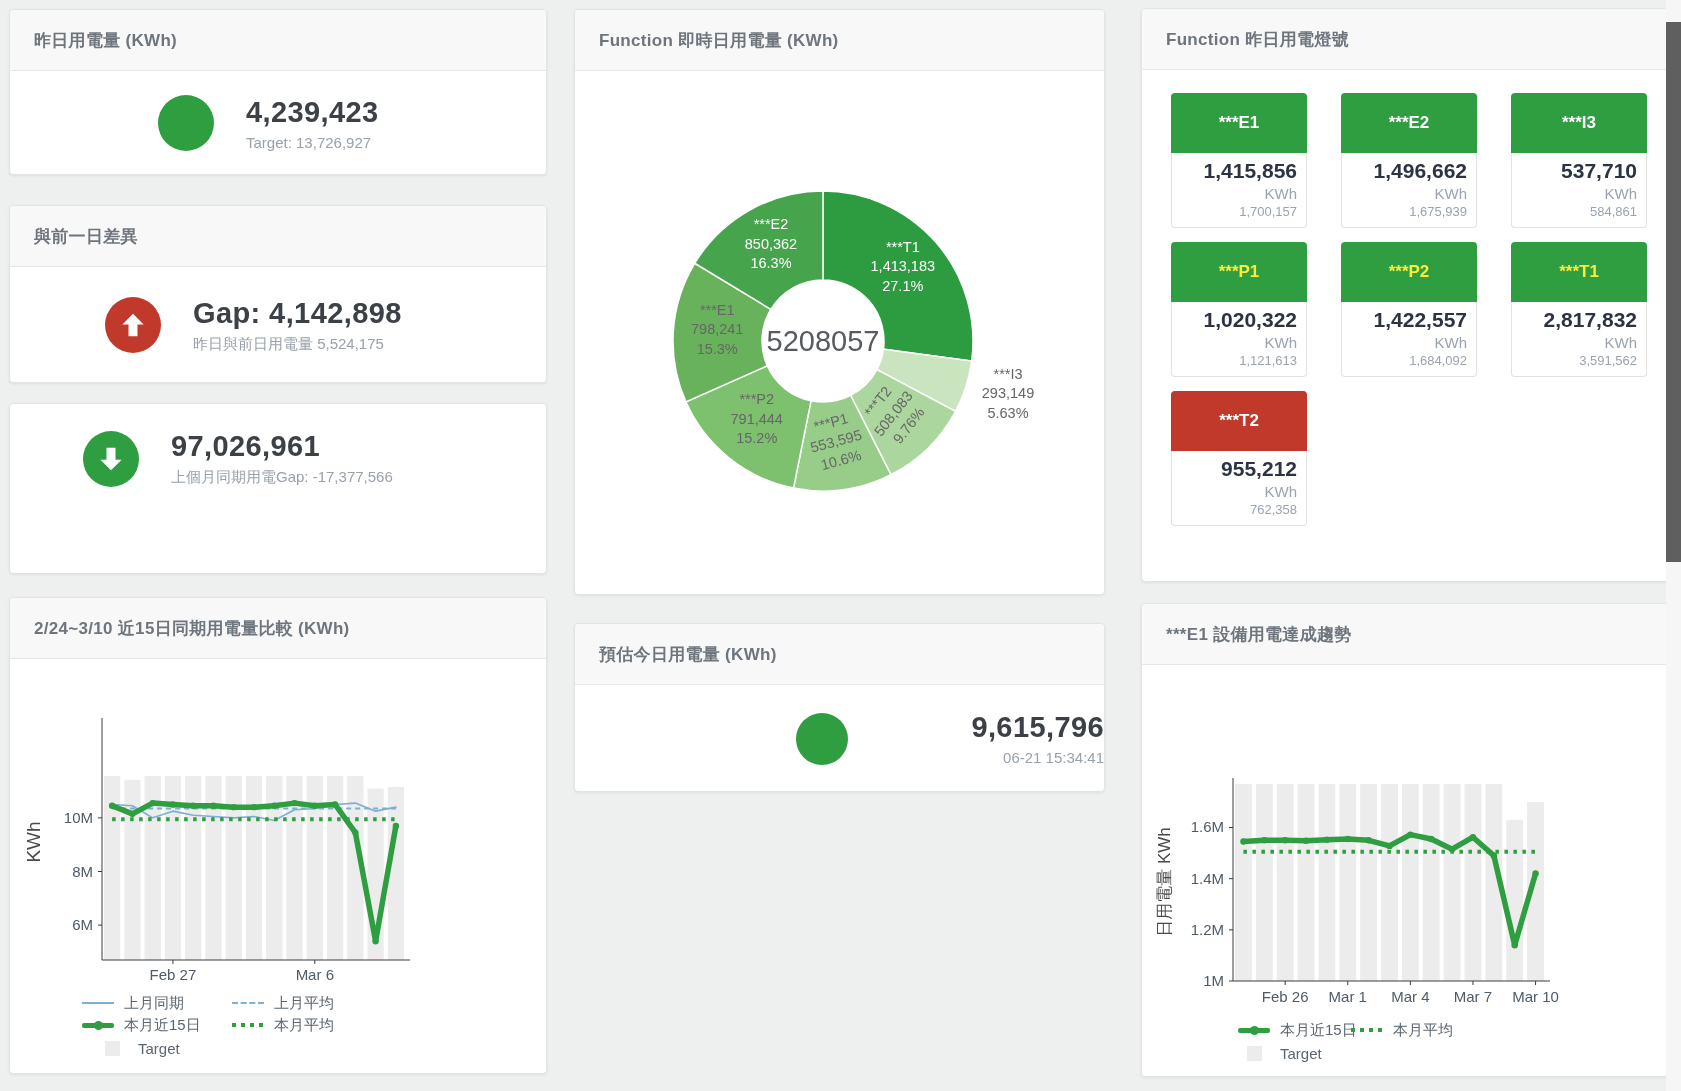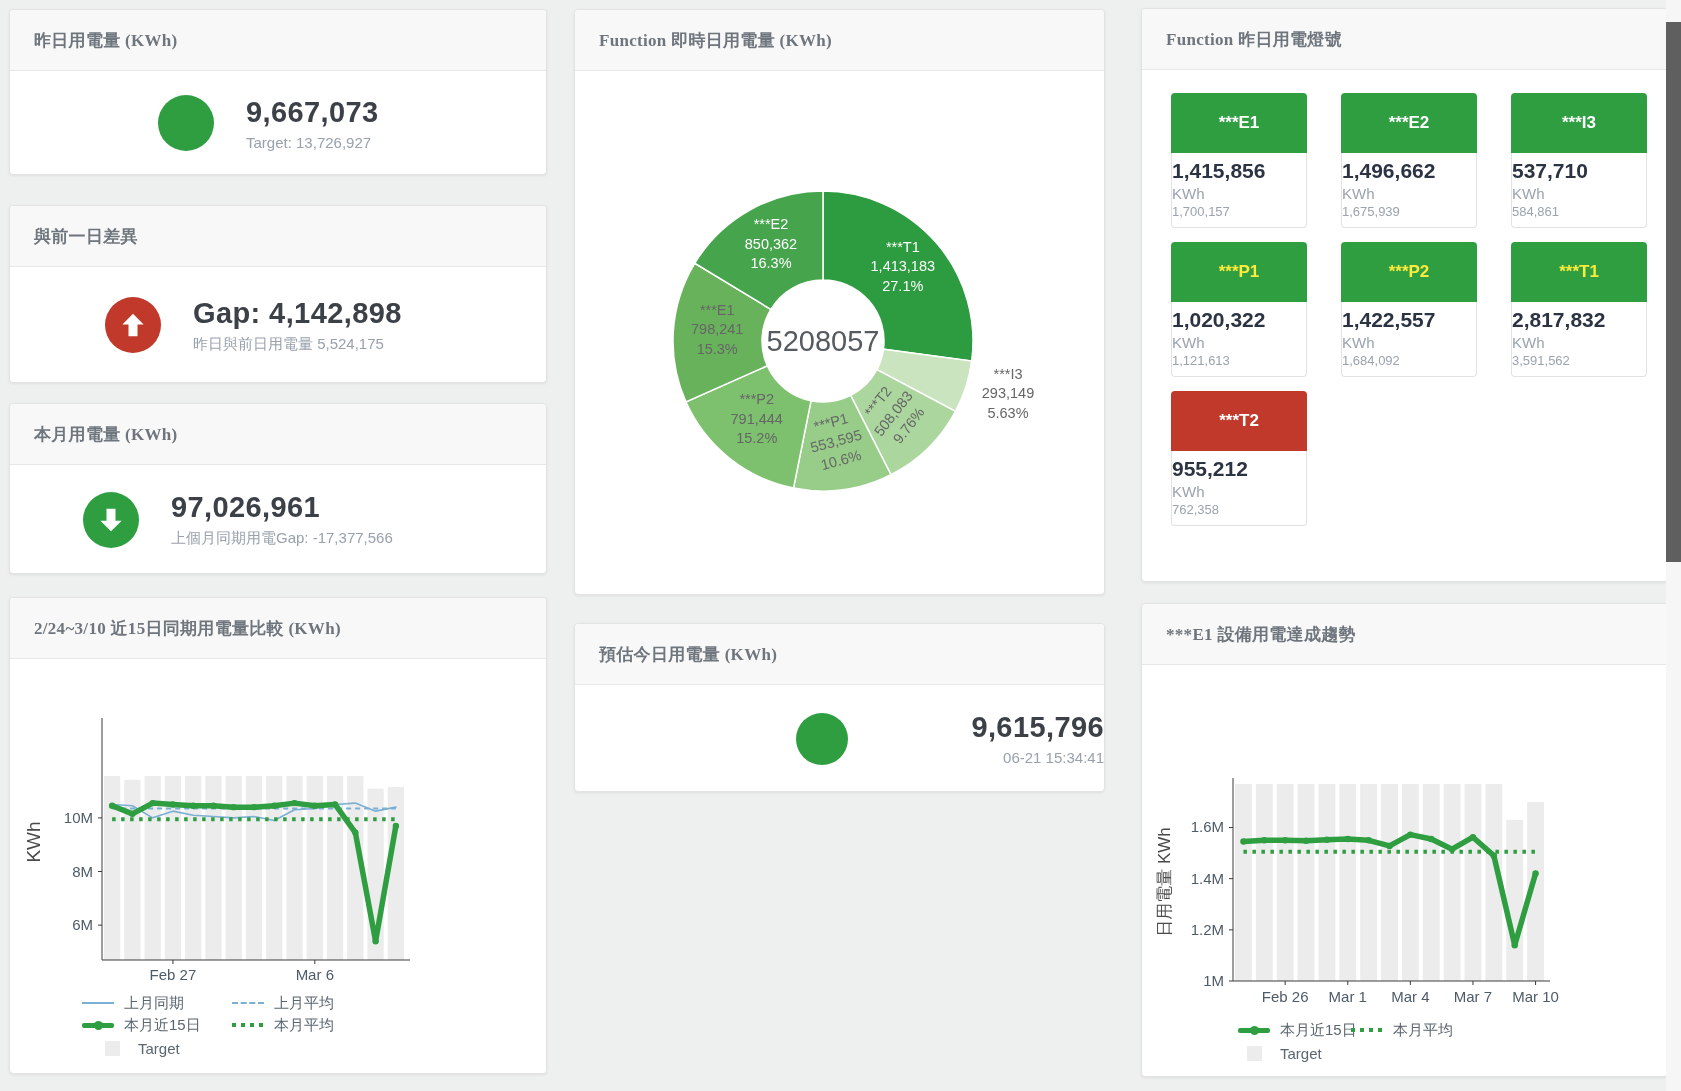--- a/index.html
+++ b/index.html
@@ -6,36 +6,36 @@
   body{
     width:1681px;height:1091px;position:relative;overflow:hidden;
     background:#eef0f0;
     font-family:"Liberation Sans","DejaVu Sans",sans-serif;
     -webkit-font-smoothing:antialiased;
   }
   .card{position:absolute;background:#ffffff;border:1px solid #e3e3e3;border-radius:4px;
         box-shadow:0 1px 3px rgba(0,0,0,0.07);}
   .card-hd{height:60px;background:#f8f8f8;border-bottom:1px solid #e7e7e7;border-radius:4px 4px 0 0;
         display:flex;align-items:center;padding:0 24px;}
-  .card-title{font-size:17px;font-weight:bold;color:#6e757d;letter-spacing:0.3px;font-family:Liberation Serif, serif;}
+  .card-title{font-size:17px;font-weight:bold;color:#6e757d;letter-spacing:0.3px;}
   .stat-row{display:flex;align-items:center;gap:32px;height:calc(100% - 60px);}
   .circle{width:56px;height:56px;border-radius:50%;flex:0 0 auto;display:flex;align-items:center;justify-content:center;}
   .bg-green{background:#2f9e41;}
   .bg-red{background:#c0392b;}
   .stat-value{font-size:29px;font-weight:bold;color:#3c4148;letter-spacing:0.4px;}
   .stat-sub{font-size:15px;color:#98a1ac;margin-top:5px;}
   .arrow-svg{width:30px;height:30px;display:block;}
   
   #lights-grid{position:absolute;left:29px;top:84px;display:grid;
         grid-template-columns:repeat(3,136px);column-gap:34px;row-gap:14px;}
   .tile{width:136px;}
   .tile-hd{height:60px;border-radius:4px 4px 0 0;display:flex;align-items:center;justify-content:center;
         font-size:17px;font-weight:bold;}
-  .tile-bd{border:1px solid #e2e2e2;border-top:none;border-radius:0 0 4px 4px;text-align:left;
-        padding:6px 17px 8px 0;background:#fff;}
+  .tile-bd{border:1px solid #e2e2e2;border-top:none;border-radius:0 0 4px 4px;text-align:right;
+        padding:6px 9px 8px 0;background:#fff;}
   .tile-val{font-size:21px;font-weight:bold;color:#2c3444;}
   .tile-unit{font-size:15px;color:#9aa3ae;margin-top:2px;}
   .tile-target{font-size:13px;color:#9aa3ae;margin-top:2px;}
   
   .chart-svg{position:absolute;left:0;}
   .legend-item{position:absolute;display:flex;align-items:center;height:18px;}
   .legend-label{font-size:15px;color:#5b6670;margin-left:10px;white-space:nowrap;}
   .lm{display:inline-block;width:32px;position:relative;flex:0 0 auto;}
   .lm-thin{height:2px;}
   .lm-dashed{height:0;border-top:2px dashed;}
@@ -50,21 +50,21 @@
 </head>
 <body>
 
 <section class="card" style="left:9px;top:9px;width:536px;height:164px;">
   <header class="card-hd">
     <span class="card-title">昨日用電量 (KWh)</span>
   </header>
   <div class="stat-row" style="padding-left:148px;">
     <span class="circle bg-green"></span>
     <div>
-      <div class="stat-value">9,667,073</div>
+      <div class="stat-value">4,239,423</div>
       <div class="stat-sub">Target: 13,726,927</div>
     </div>
   </div>
 </section>
 
 <section class="card" style="left:9px;top:205px;width:536px;height:176px;">
   <header class="card-hd">
     <span class="card-title">與前一日差異</span>
   </header>
   <div class="stat-row" style="padding-left:95px;">
@@ -74,23 +74,20 @@
         </svg>
     </span>
     <div>
       <div class="stat-value">Gap: 4,142,898</div>
       <div class="stat-sub">昨日與前日用電量 5,524,175</div>
     </div>
   </div>
 </section>
 
 <section class="card" style="left:9px;top:403px;width:536px;height:169px;">
-  <header class="card-hd">
-    <span class="card-title">本月用電量 (KWh)</span>
-  </header>
   <div class="stat-row" style="padding-left:73px;">
     <span class="circle bg-green">
       <svg class="arrow-svg" viewBox="0 0 24 24">
           <path d="M12 21 L3.5 12.5 H8.4 V3 H15.6 V12.5 H20.5 Z" fill="#ffffff"></path>
         </svg>
     </span>
     <div>
       <div class="stat-value">97,026,961</div>
       <div class="stat-sub">上個月同期用電Gap: -17,377,566</div>
     </div>

